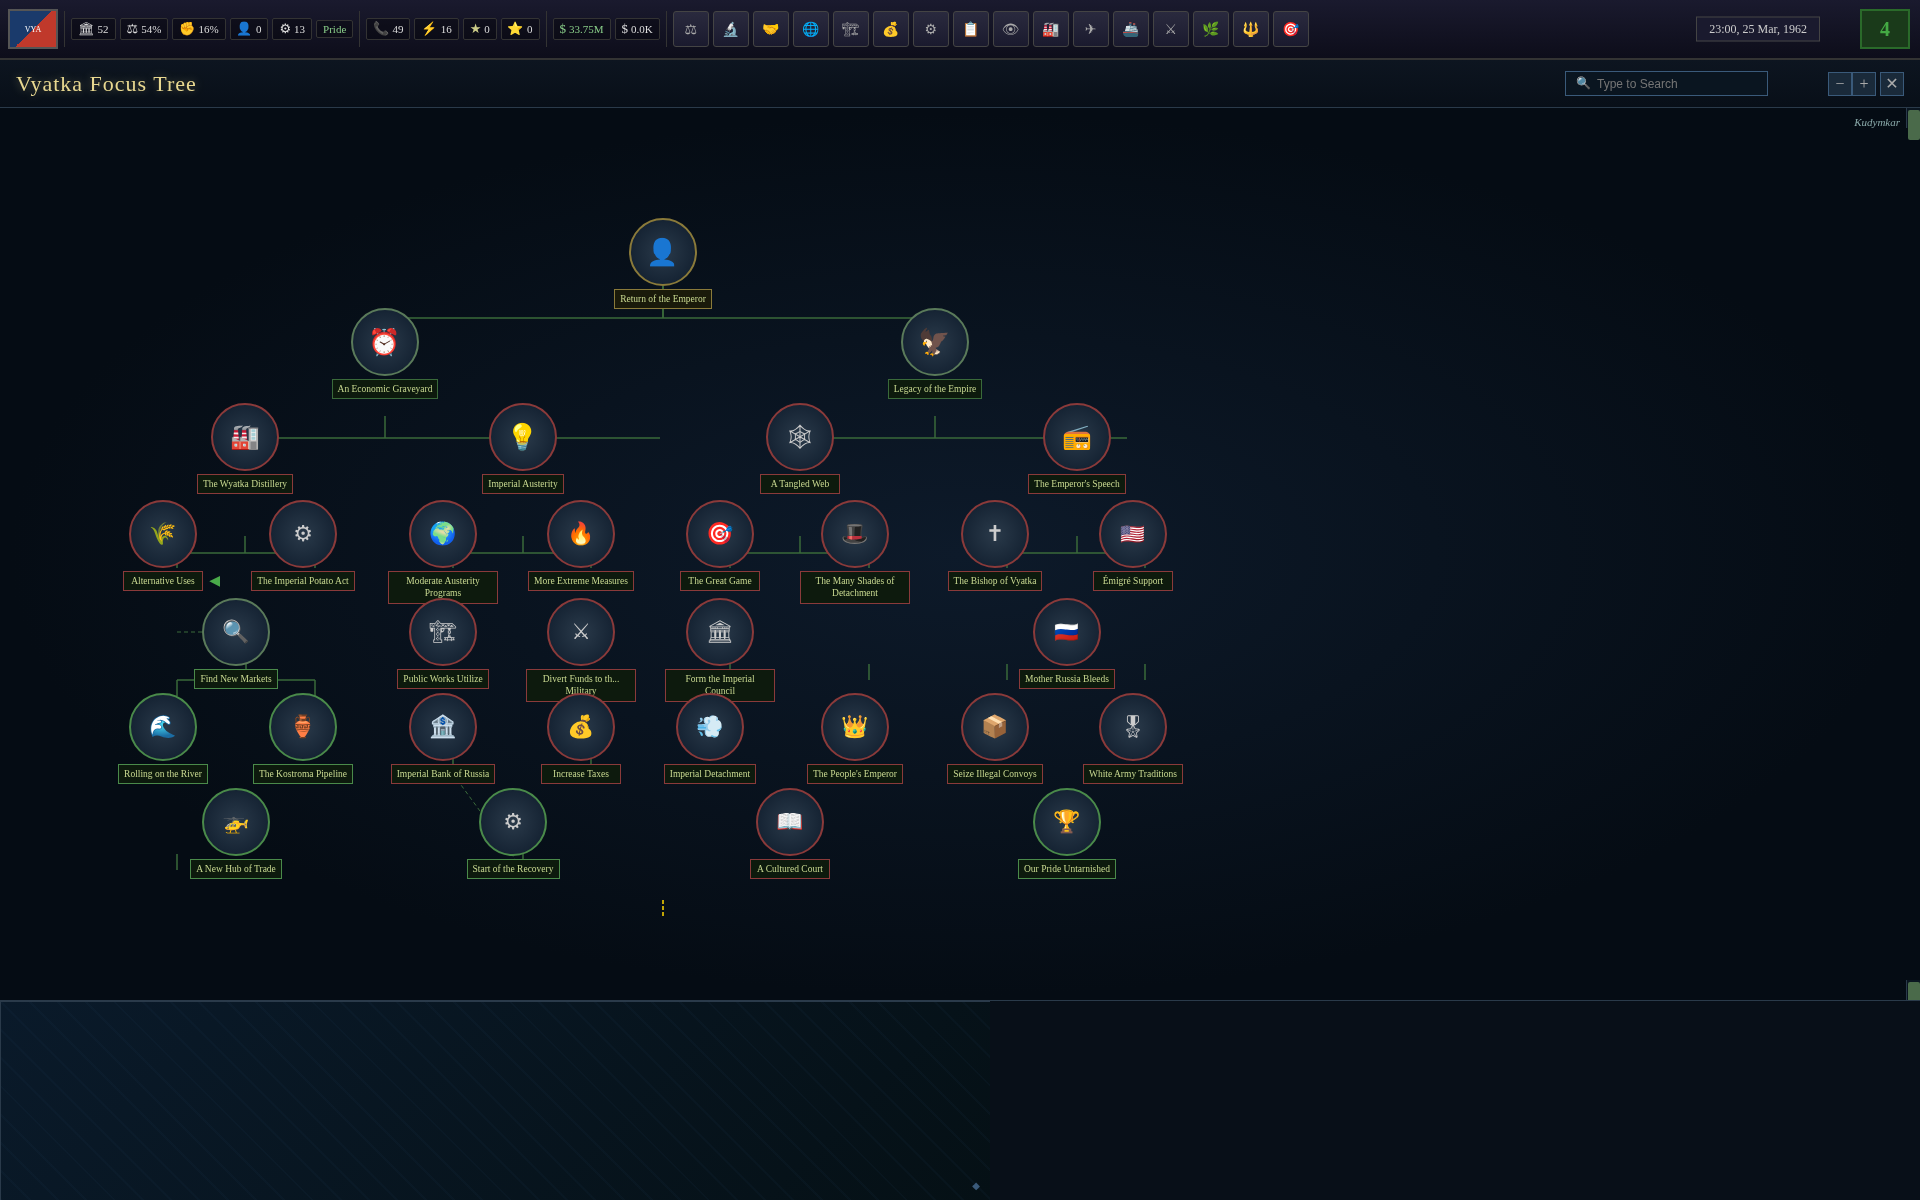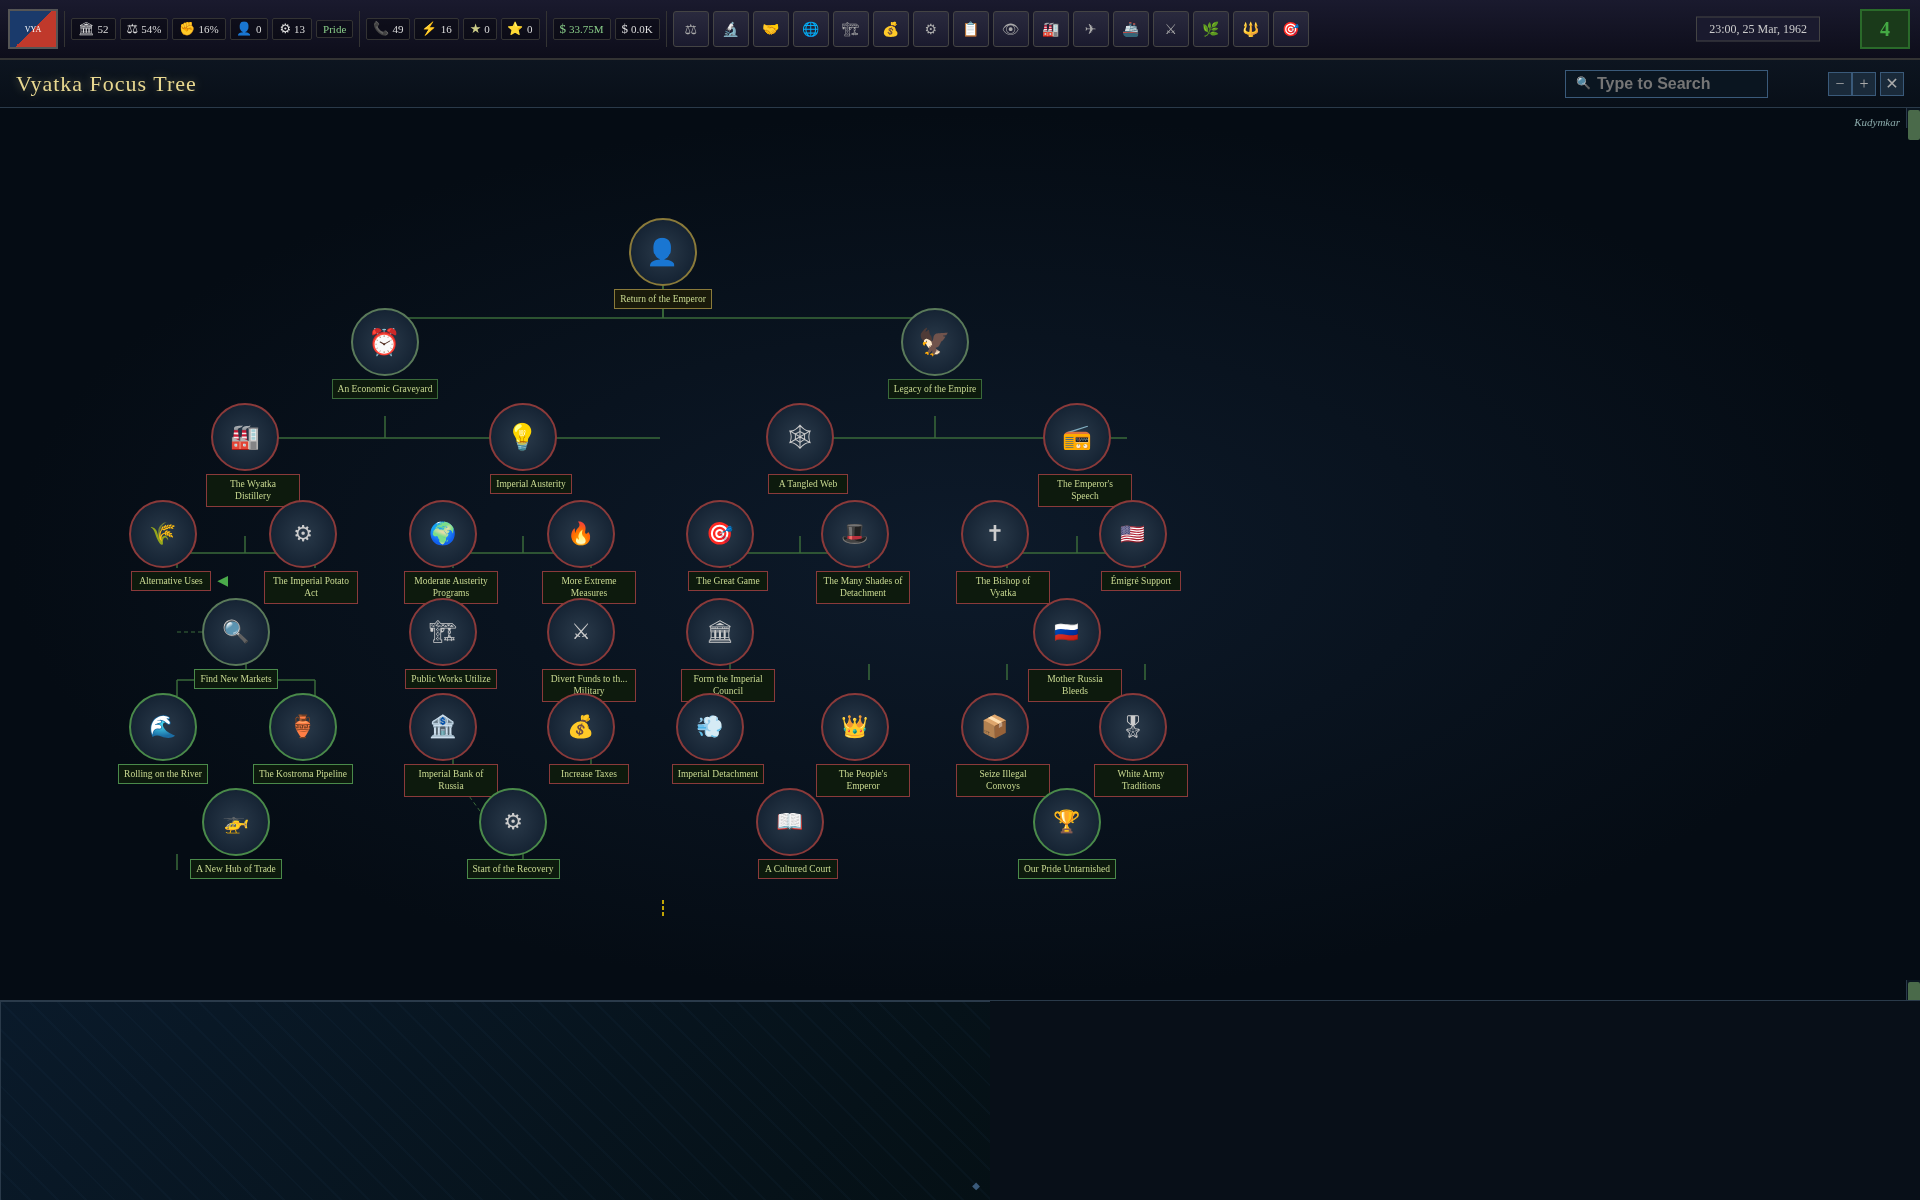--- a/index.html
+++ b/index.html
@@ -82,21 +82,21 @@
       text-shadow: 0 0 10px rgba(232,216,144,0.4);
     }
     #search-box {
       margin-left: auto;
       display: flex; align-items: center;
       background: #0a1520; border: 1px solid #3a5a7a;
       padding: 4px 10px; gap: 6px; margin-right: 60px;
     }
     #search-box input {
       background: transparent; border: none; color: #fef9c3;
-      font-size: 16px; outline: none; width: 160px; font-weight: bold;
+      font-size: 12px; outline: none; width: 160px;
     }
     .zoom-btn {
       width: 24px; height: 24px;
       background: #1a2a3a; border: 1px solid #3a5a7a;
       color: #aaa; cursor: pointer; font-size: 16px;
       display: flex; align-items: center; justify-content: center;
     }
 
     
     #focus-tree {
@@ -151,21 +151,21 @@
       border: 1px solid #3a6a3a;
       color: #c8d890;
       font-size: 9.5px;
       text-align: center;
       padding: 3px 5px;
       margin-top: 3px;
       min-width: 80px;
       max-width: 110px;
       line-height: 1.3;
     }
-    .focus-label.red-border { border-color: #8a3a3a; margin-left: 16px; }
+    .focus-label.red-border { border-color: #8a3a3a; }
 
     
     #connectors {
       position: absolute; top: 0; left: 0;
       width: 100%; height: 100%;
       pointer-events: none;
     }
 
     
     .scroll-indicator {

